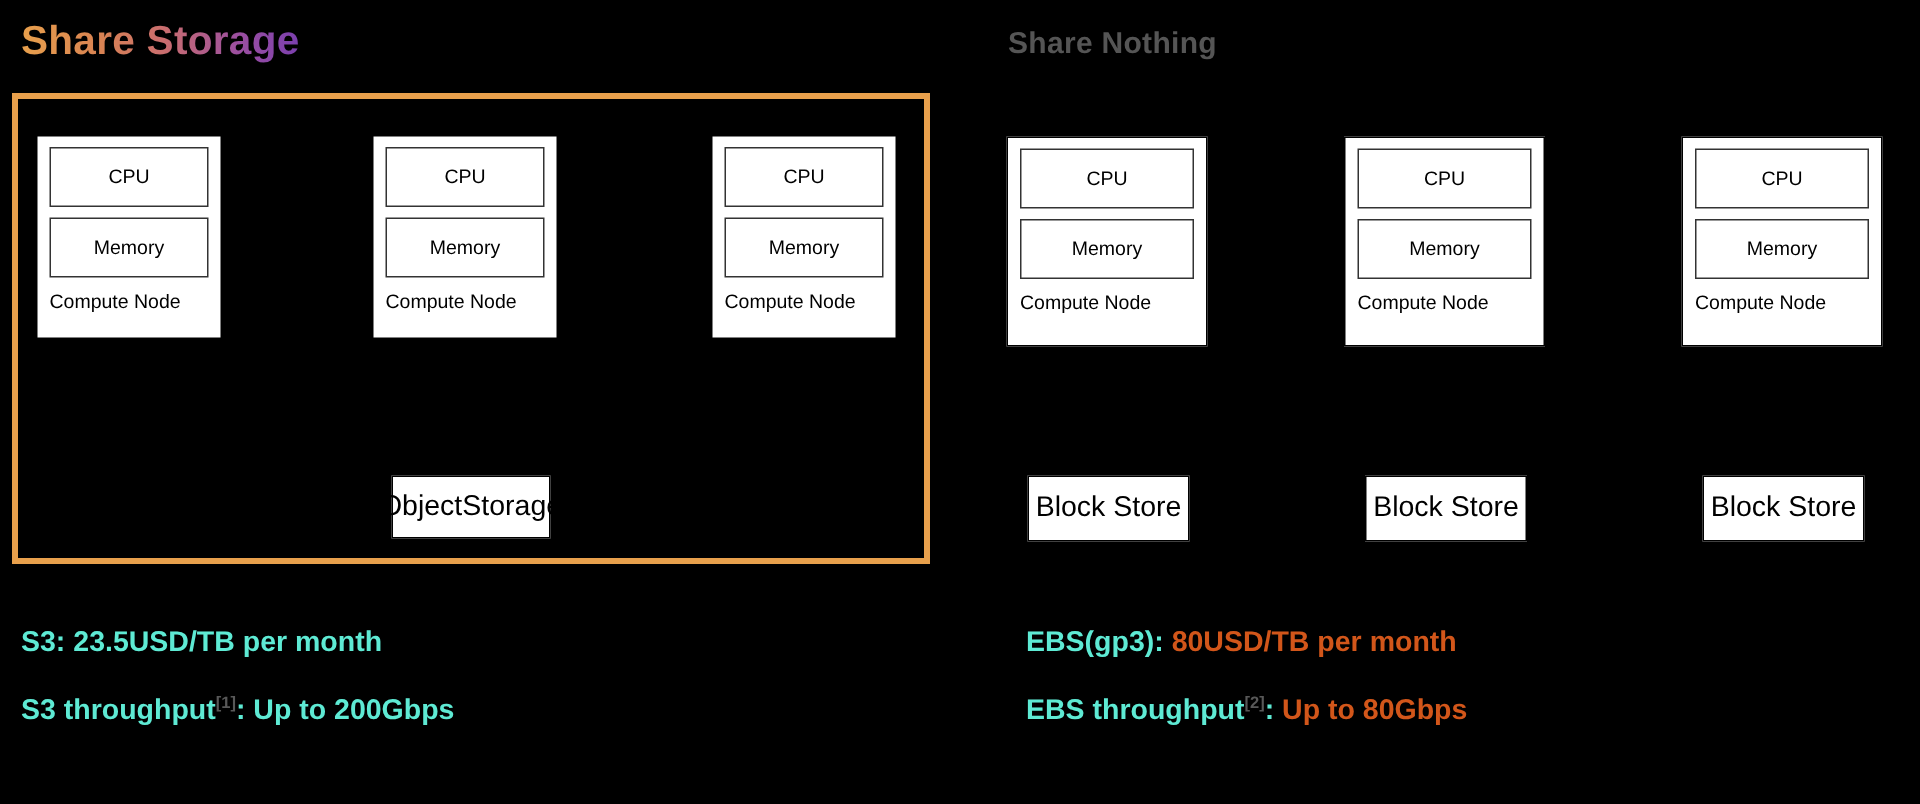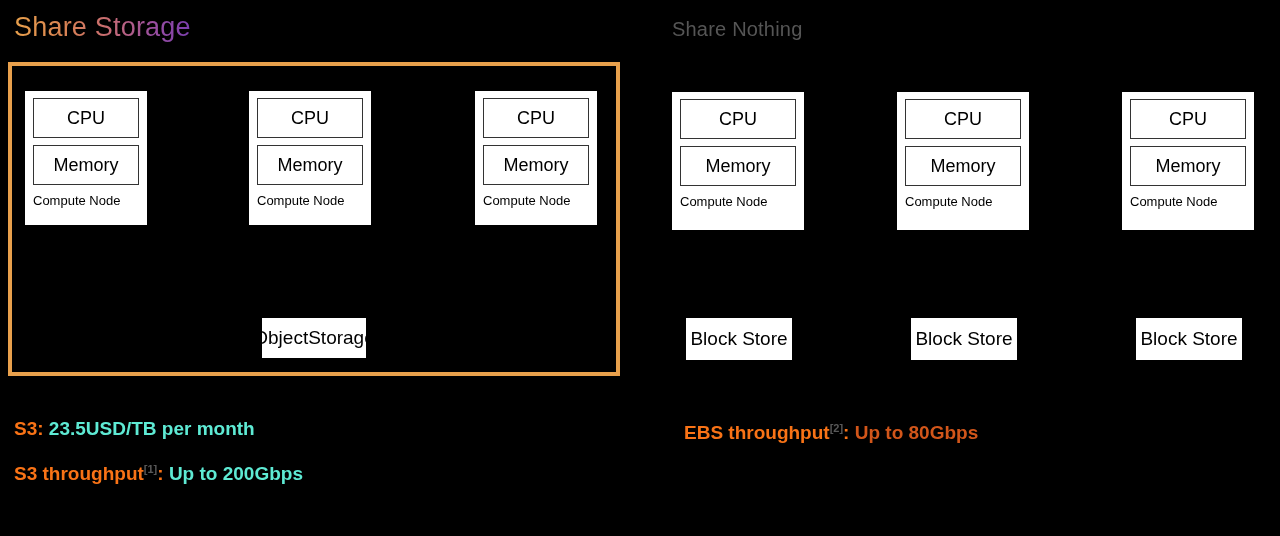--- a/index.html
+++ b/index.html
@@ -12,21 +12,21 @@
   body {
     font-family: "Liberation Sans", sans-serif;
     color: #ffffff;
     position: relative;
   }
 
   
   .title {
     position: absolute;
     font-size: 27px;
-    font-weight: normal;
+    font-weight: bold;
     letter-spacing: 0.2px;
     white-space: nowrap;
   }
   #title-left {
     left: 14px; top: 12px;
     background: linear-gradient(90deg, #E8A04C 0%, #D98352 28%, #C96D70 52%, #9B4FA0 78%, #7B3FAE 100%);
     -webkit-background-clip: text;
     background-clip: text;
     color: transparent;
     -webkit-text-fill-color: transparent;
@@ -50,21 +50,21 @@
   .compute-node {
     position: absolute;
     background: #ffffff;
     border: 1px solid #000000;
     padding: 7px 8px 1px 8px;
   }
   .node-sub {
     background: #ffffff;
     border: 1.5px solid #333333;
     color: #000000;
-    font-size: 18px;
+    font-size: 13px;
     text-align: center;
     line-height: 38px;
     height: 40px;
     margin-bottom: 7px;
   }
   .node-label {
     color: #000000;
     font-size: 13px;
     text-align: left;
     line-height: 18px;
@@ -105,21 +105,21 @@
   .facts { position: absolute; }
   #facts-left  { left: 14px;  top: 408px; }
   #facts-right { left: 684px; top: 408px; }
 
   .fact-line {
     font-size: 19px;
     font-weight: bold;
     line-height: 41px;
     white-space: nowrap;
   }
-  .fact-label { color: #f97316; margin-top: 36px; }
+  .fact-label { color: #5eead4; margin-top: 36px; }
   .fact-sup {
     font-size: 11px;
     vertical-align: super;
     color: #585858;
   }
   .val-green  { color: #5eead4; }
   .val-orange { color: #D2561A; }
 </style>
 </head>
 <body>
@@ -180,19 +180,22 @@
 
   <div class="fact-line">
     <span class="fact-label">S3 throughput</span><span class="fact-sup">[1]</span><span class="fact-label">: </span><span class="val-green">Up to 200Gbps</span>
   </div>
 
 
 </div>
 
 <div class="facts" id="facts-right">
 
+  <div class="fact-line">
+    <span class="fact-label">EBS(gp3): </span><span class="val-orange">80USD/TB per month</span>
+  </div>
 
   <div class="fact-line">
     <span class="fact-label">EBS throughput</span><span class="fact-sup">[2]</span><span class="fact-label">: </span><span class="val-orange">Up to 80Gbps</span>
   </div>
 
 
 </div>
 
 </body></html>

